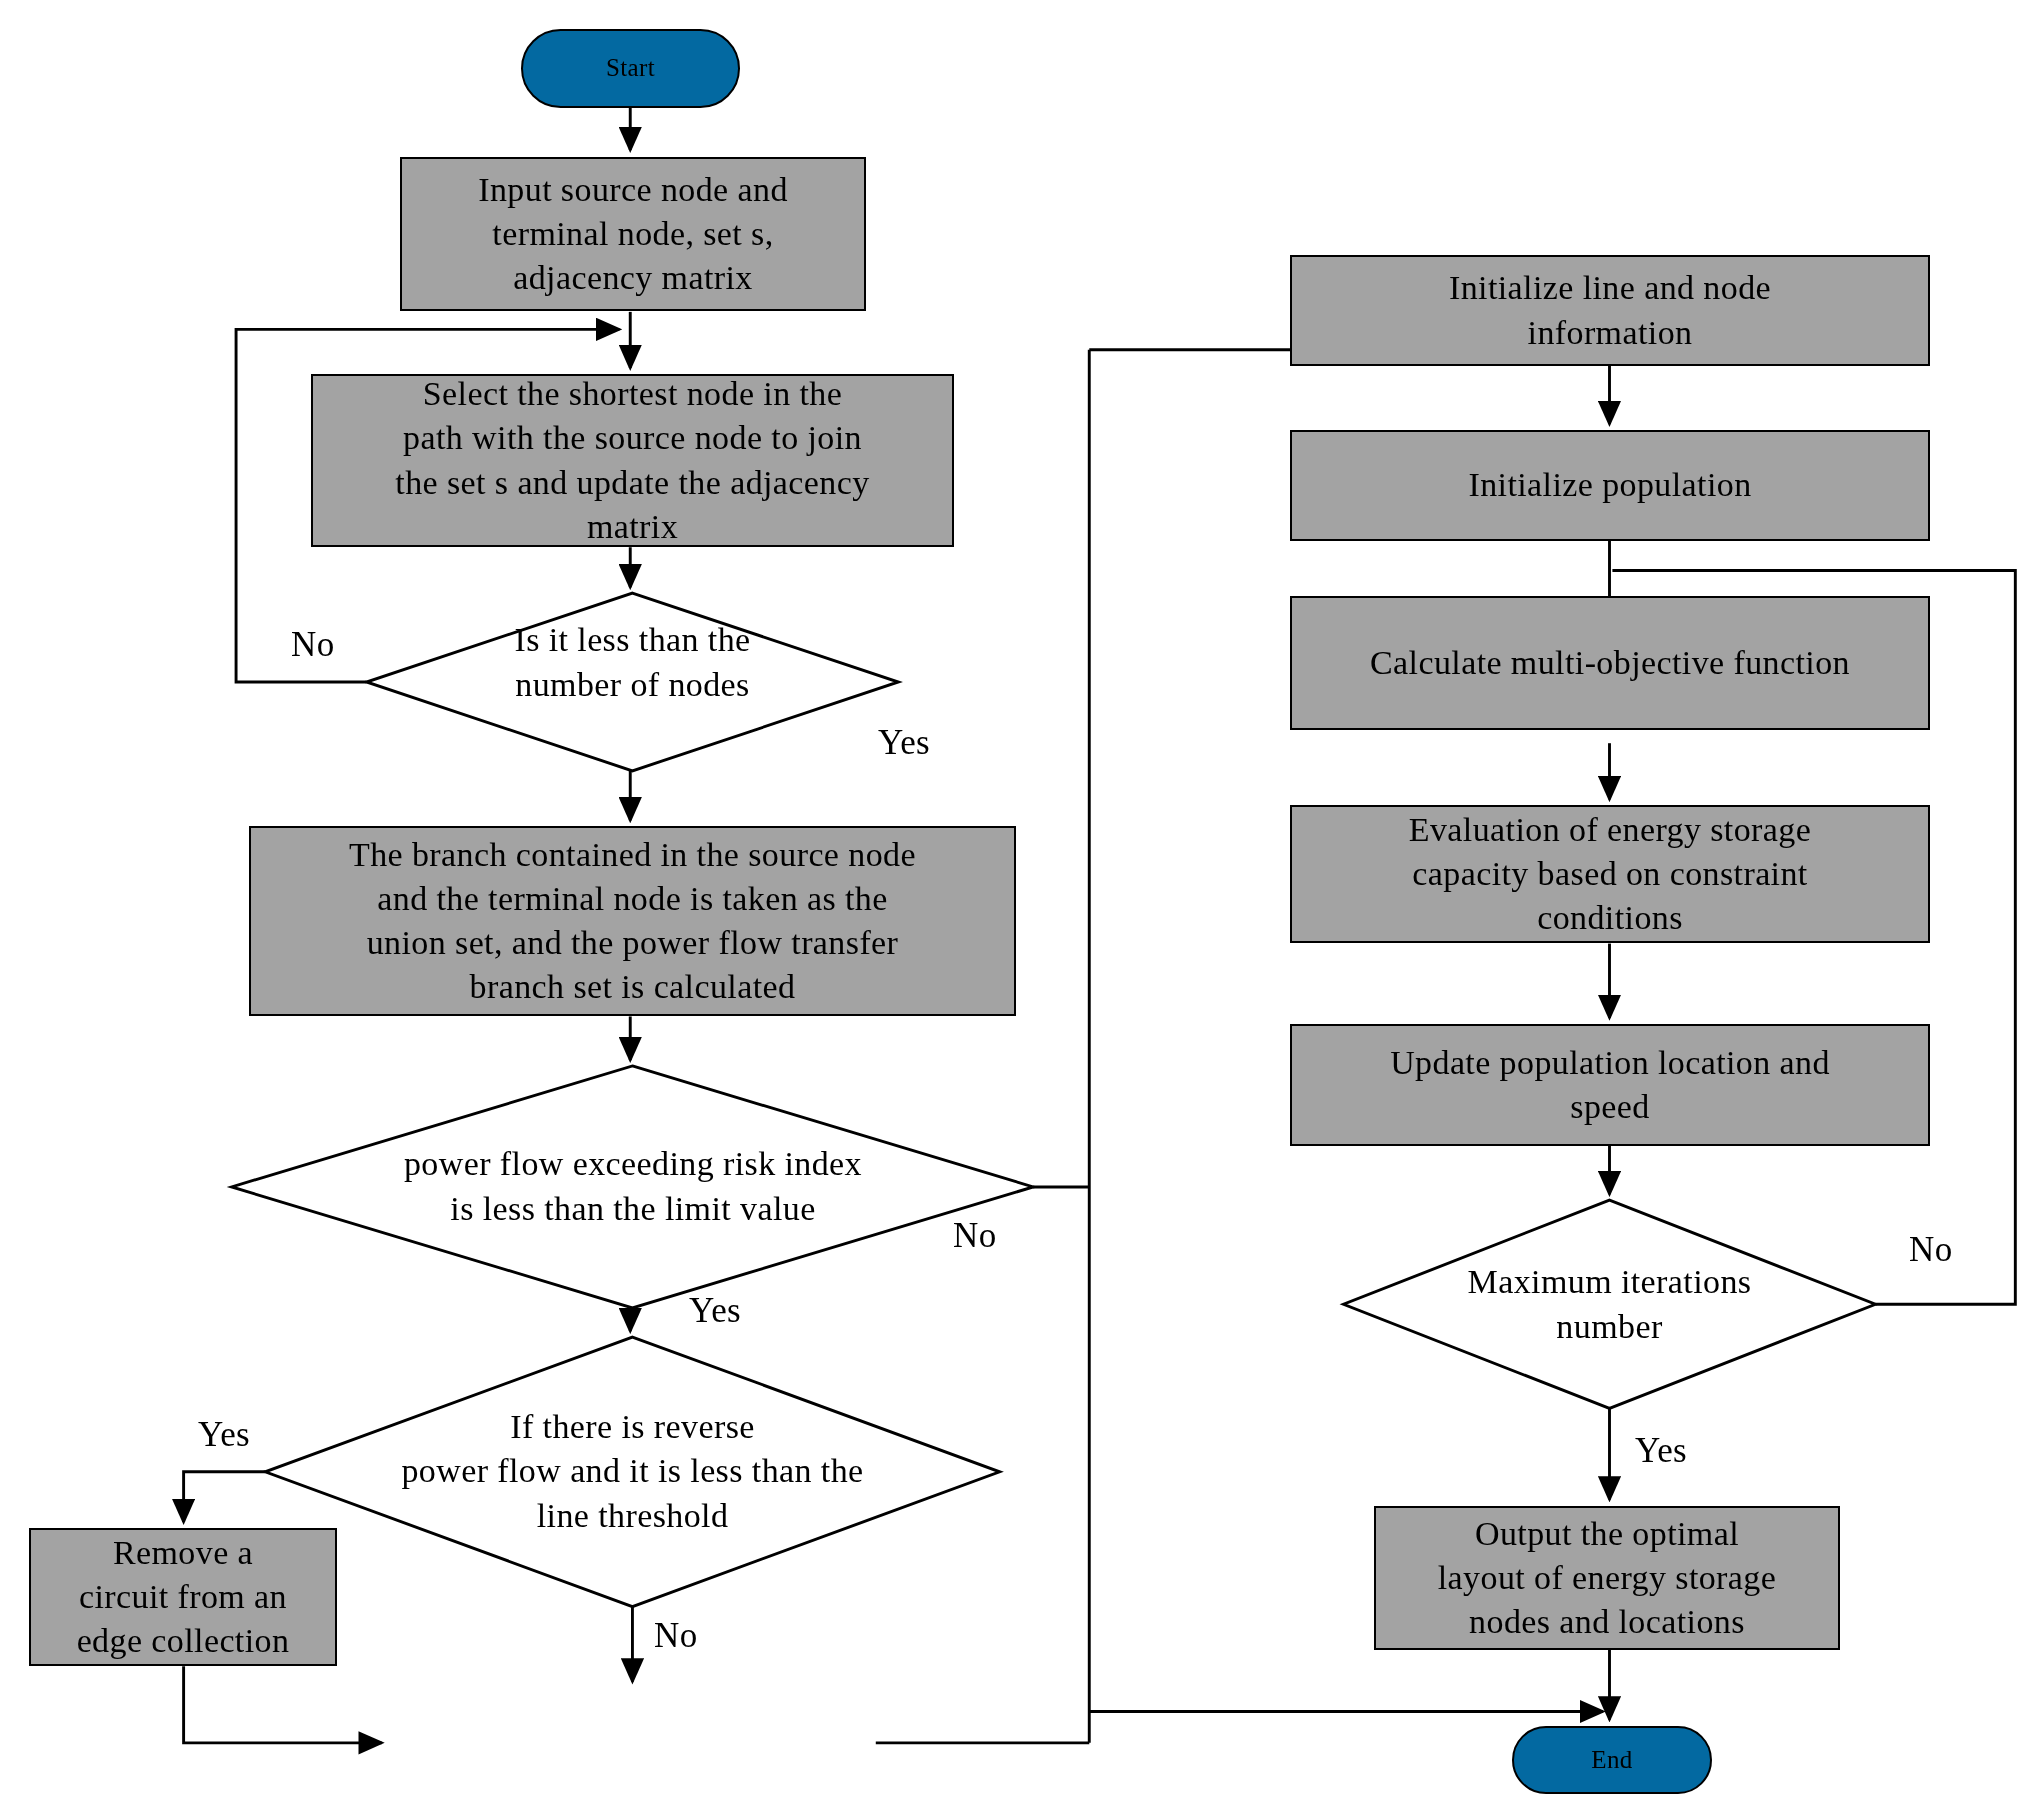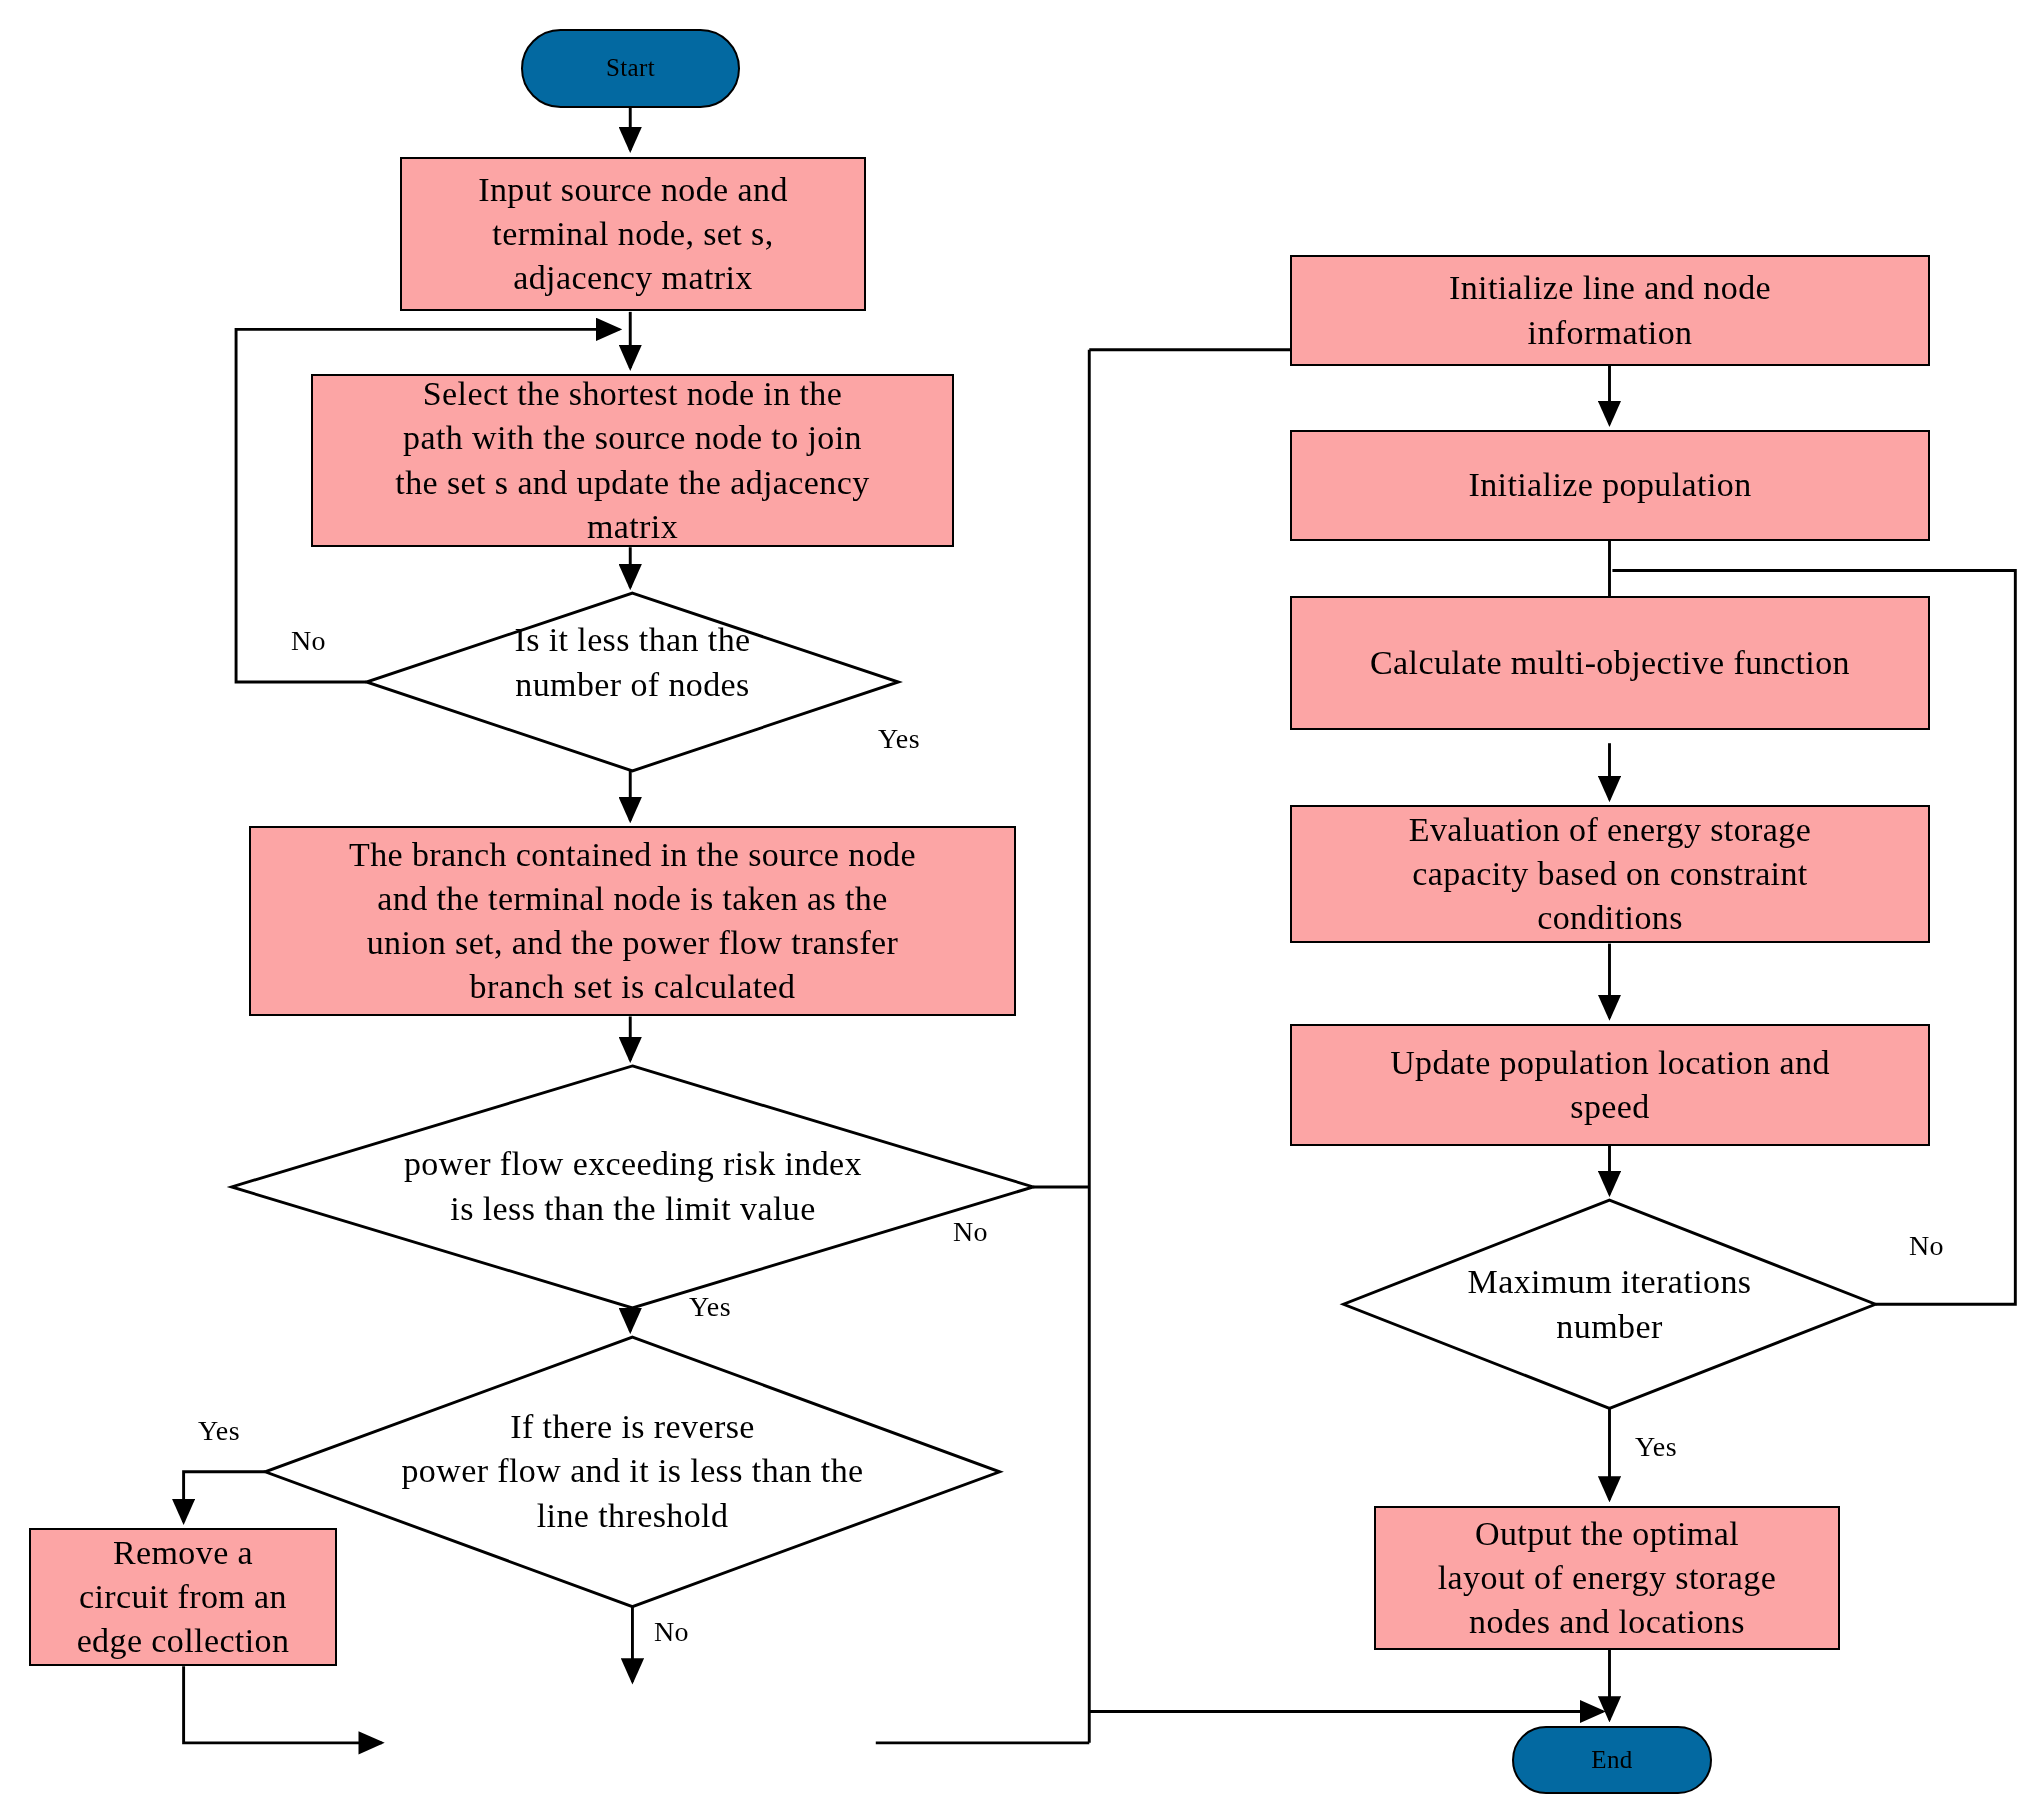--- a/index.html
+++ b/index.html
@@ -2,25 +2,25 @@
 <html style="font-size:11.7px"><head>
 <meta charset="utf-8">
 <style>
   * { margin:0; padding:0; box-sizing:border-box; }
   html,body { background:#ffffff; }
   body { font-family:"Liberation Serif","DejaVu Serif",serif; color:#000; }
   .canvas { position:relative; width:2035px; height:1807px; background:#ffffff; overflow:hidden; }
   .connectors { position:absolute; left:0; top:0; }
   .node { position:absolute; display:flex; align-items:center; justify-content:center;
           text-align:center; font-size:34px; line-height:1.3; letter-spacing:0.4px; }
-  .rect { background:#fca5a5; border:2.9px solid #000; padding:0 3px; }
+  .rect { background:#a3a3a3; border:2.9px solid #000; padding:0 3px; }
   .stadium { background:#0369a1; border:2.9px solid #000; border-radius:728px; font-size:25px; }
   .dtext { background:transparent; }
   .node-label { white-space:pre-line; display:block; width:100%; }
-  .elabel { position:absolute; font-size:28px; letter-spacing:0.4px; }
+  .elabel { position:absolute; font-size:35px; letter-spacing:0.4px; }
 </style>
 </head>
 <body>
 
 <div class="canvas">
 
   <svg class="connectors" width="2035" height="1807" viewBox="0 0 2793 2480">
     <defs>
       <marker id="ah" markerWidth="9" markerHeight="8" refX="8" refY="4" orient="auto">
         <polygon points="0 0, 9 4, 0 8" fill="#000"></polygon>

